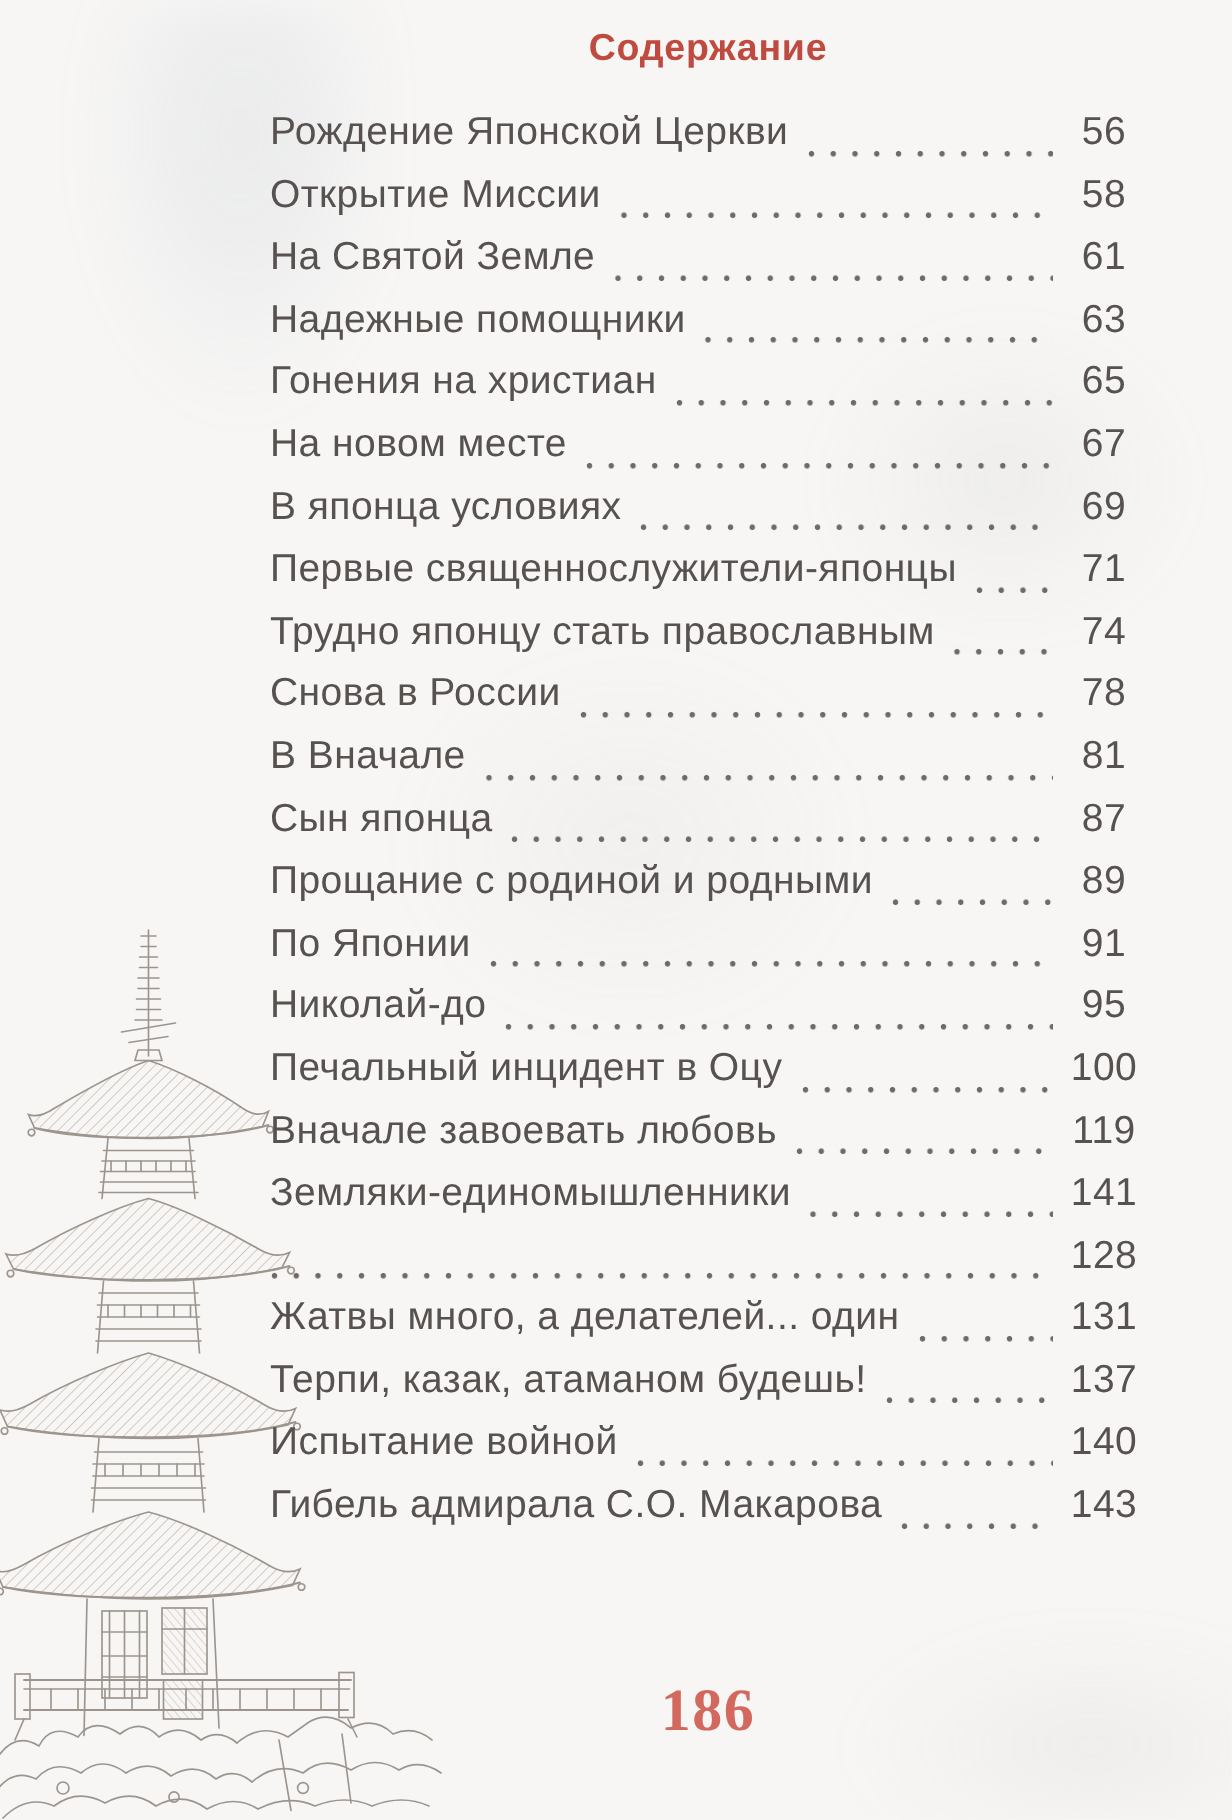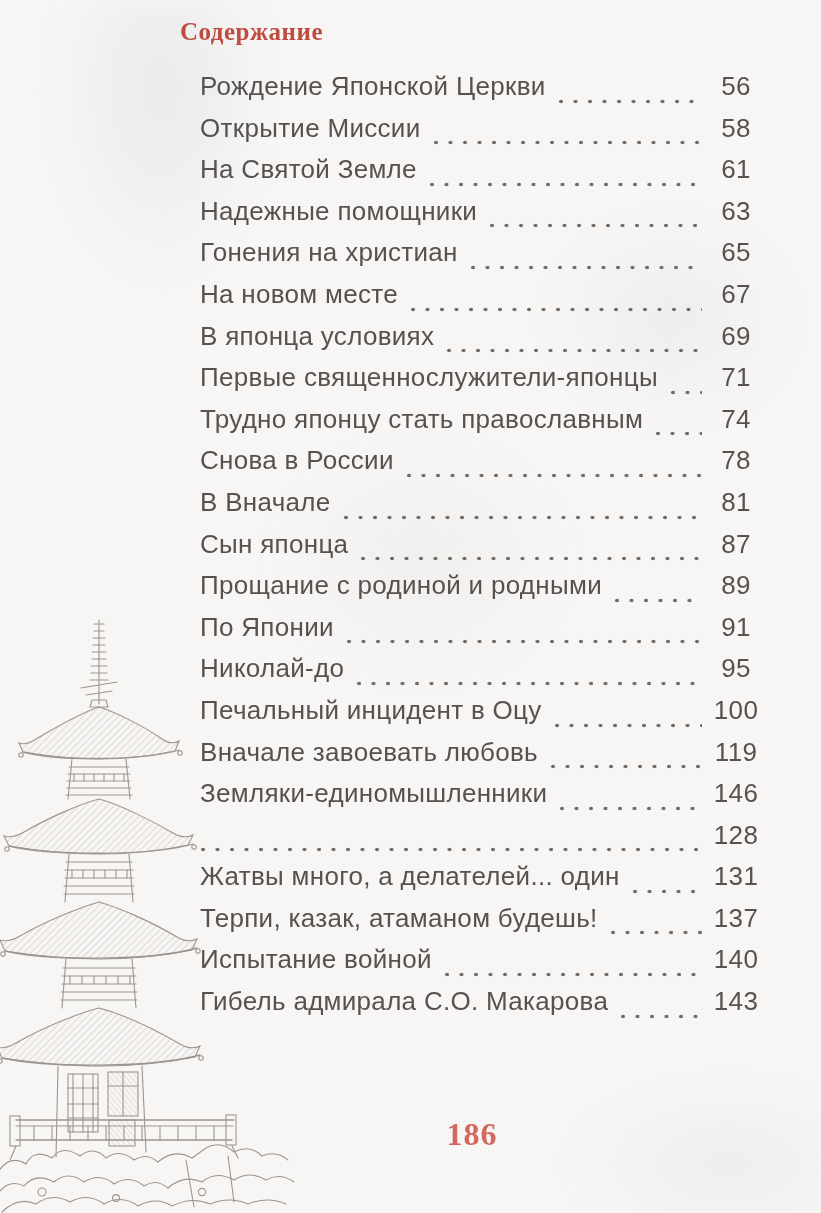--- a/index.html
+++ b/index.html
@@ -19,46 +19,45 @@
     background:radial-gradient(ellipse at 55% 30%,rgba(160,165,180,.14),rgba(0,0,0,0) 65%);}
   .smudge.s2{left:540px;top:210px;width:260px;height:220px;
     background:radial-gradient(ellipse at 50% 50%,rgba(170,170,175,.10),rgba(0,0,0,0) 70%);}
   .smudge.s3{left:260px;top:430px;width:320px;height:260px;
     background:radial-gradient(ellipse at 50% 50%,rgba(175,172,170,.08),rgba(0,0,0,0) 70%);}
   .smudge.s4{left:560px;top:1080px;width:280px;height:140px;
     background:radial-gradient(ellipse at 60% 60%,rgba(170,170,172,.10),rgba(0,0,0,0) 70%);}
 
   .content{position:absolute;left:180px;top:18px;width:584px;}
   .page-title{
-    margin:0 0 25px 0;text-align:left;
-    font-family:Liberation Serif, serif;font-weight:bold;
+    margin:0 0 25px 0;text-align:center;
+    font-family:Liberation Sans, sans-serif;font-weight:bold;
     font-size:25px;letter-spacing:.5px;color:var(--title-color);
   }
   .toc{display:flex;flex-direction:column;}
   .toc-row{
     display:flex;align-items:baseline;
     height:41.6px;
     font-size:26px;color:var(--entry-color);
     letter-spacing:.3px;
-    margin-left:20px;
   }
   .toc-label{white-space:nowrap;padding-right:12px;}
   .toc-dots{
     flex:1;align-self:flex-end;
     height:5px;margin-bottom:9px;margin-right:6px;
     background-image:radial-gradient(circle at 3px 2.5px,var(--dot-color) 1.6px,rgba(0,0,0,0) 2.1px);
     background-size:14.5px 5px;background-repeat:repeat-x;
   }
   .toc-page{min-width:56px;text-align:center;white-space:nowrap;}
 
   .folio{
     position:absolute;left:180px;top:1116px;width:584px;
     text-align:center;
     font-family:"Liberation Serif",serif;font-weight:bold;
-    font-size:32px;letter-spacing:1px;color:var(--folio-color);
+    font-size:40px;letter-spacing:1px;color:var(--folio-color);
   }
 
   .pagoda{position:absolute;left:-4px;top:612px;width:302px;height:601px;}
 </style>
 </head>
 <body style="--title-color: #bf4a40; --folio-color: #d2685e; --entry-color: #57524f; --dot-color: #6f6a66;">
 
 <div class="smudge s1"></div>
 <div class="smudge s2"></div>
 <div class="smudge s3"></div>
@@ -250,21 +249,21 @@
     <div class="toc-row">
       <span class="toc-label">Вначале завоевать любовь</span>
       <span class="toc-dots"></span>
       <span class="toc-page">119</span>
     </div>
 
 
     <div class="toc-row">
       <span class="toc-label">Земляки-единомышленники</span>
       <span class="toc-dots"></span>
-      <span class="toc-page">146</span>
+      <span class="toc-page">141</span>
     </div>
 
     <div class="toc-row">
       <span class="toc-dots"></span>
       <span class="toc-page">128</span>
     </div>
 
     <div class="toc-row">
       <span class="toc-label">Жатвы много, а делателей... один</span>
       <span class="toc-dots"></span>

